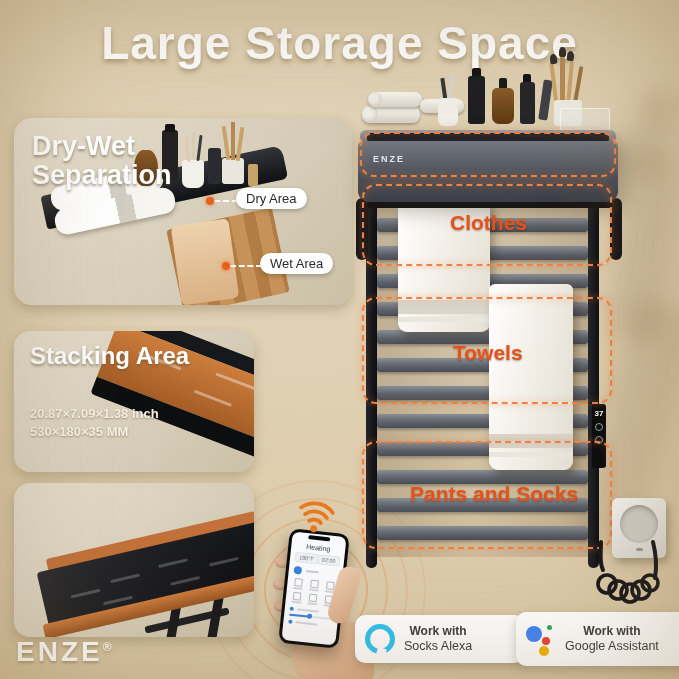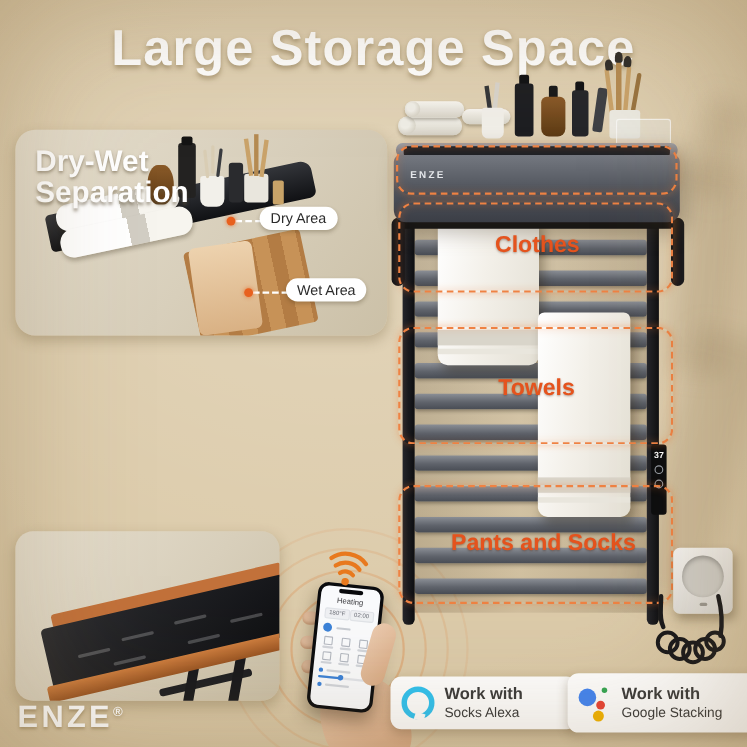--- a/index.html
+++ b/index.html
@@ -224,21 +224,21 @@
     background:linear-gradient(120deg,#eccdb2,#d8a983);transform:rotate(16deg);}
   .palm{left:293px;top:612px;width:78px;height:90px;border-radius:42% 55% 35% 50%;z-index:19;
     background:linear-gradient(150deg,#eccaab,#d6a680);transform:rotate(-14deg);}
 
   
   .badge{background:#fff;border-radius:10px;display:flex;align-items:center;padding:0 10px;z-index:30;
     box-shadow:0 4px 10px rgba(90,70,40,0.30);}
   .badge-alexa{left:355px;top:615px;width:150px;height:48px;}
   .badge-google{left:516px;top:612px;width:156px;height:54px;}
   .badge-text{margin-left:9px;line-height:1.25;}
-  .bt-l1{font-size:15px;font-weight:bold;color:#3a3a3a;}
+  .bt-l1{font-size:12px;font-weight:bold;color:#3a3a3a;text-align:center;}
   .bt-l2{font-size:12.5px;color:#3a3a3a;}
   .alexa-ring{width:30px;height:30px;border-radius:50%;border:5px solid #2fc3f2;box-sizing:border-box;position:relative;flex:none;}
   .alexa-ring::after{content:"";position:absolute;left:7px;bottom:-6px;width:9px;height:7px;background:#fff;transform:rotate(18deg);}
   .ga-icon{width:30px;height:36px;position:relative;flex:none;}
   .ga-blue{position:absolute;left:0;top:5px;width:16px;height:16px;border-radius:50%;background:#4285f4;}
   .ga-green{position:absolute;left:21px;top:4px;width:5px;height:5px;border-radius:50%;background:#34a853;}
   .ga-red{position:absolute;left:16px;top:16px;width:8px;height:8px;border-radius:50%;background:#ea4335;}
   .ga-yellow{position:absolute;left:13px;top:25px;width:10px;height:10px;border-radius:50%;background:#f4b400;}
 </style>
 </head>
@@ -277,20 +277,35 @@
     <div class="abs leader ld-dry"></div>
     <div class="abs odot od-dry"></div>
     <div class="abs pill pill-dry">Dry Area</div>
     <div class="abs leader ld-wet"></div>
     <div class="abs odot od-wet"></div>
     <div class="abs pill pill-wet">Wet Area</div>
   </div>
 
   <div class="abs main-title">Large Storage Space</div>
 
+  <div class="abs panel" id="panel-stacking">
+    <div class="abs p2-shelf">
+      <div class="abs p2-topedge"></div>
+      <div class="abs p2-face"></div>
+      <div class="abs p2-dash p2d1"></div>
+      <div class="abs p2-dash p2d2"></div>
+      <div class="abs p2-dash p2d3"></div>
+      <div class="abs p2-under"></div>
+    </div>
+    <div class="abs panel-title pt2">Stacking Area</div>
+    <div class="abs dim-lines">
+      <div>20.87×7.09×1.38 inch</div>
+      <div>530×180×35 MM</div>
+    </div>
+  </div>
 
   <div class="abs panel" id="panel-baffle">
     <div class="abs p3-leg p3l1"></div>
     <div class="abs p3-leg p3l2"></div>
     <div class="abs p3-bar"></div>
     <div class="abs p3-wrap">
       <div class="abs p3-back"></div>
       <div class="abs p3-top">
         <div class="abs p3-slot sl1"></div>
         <div class="abs p3-slot sl2"></div>
@@ -467,21 +482,21 @@
   </div>
   <div class="abs badge badge-google">
     <div class="ga-icon">
       <div class="ga-blue"></div>
         <div class="ga-green"></div>
         <div class="ga-red"></div>
         <div class="ga-yellow"></div>
     </div>
     <div class="badge-text">
       <div class="bt-l1">Work with</div>
-      <div class="bt-l2">Google Stacking</div>
+      <div class="bt-l2">Google Assistant</div>
     </div>
   </div>
 
   <div class="abs brand">
     <span>ENZE</span><sup>®</sup>
   </div>
 
   <div class="abs vignette"></div>
 </div>
 

